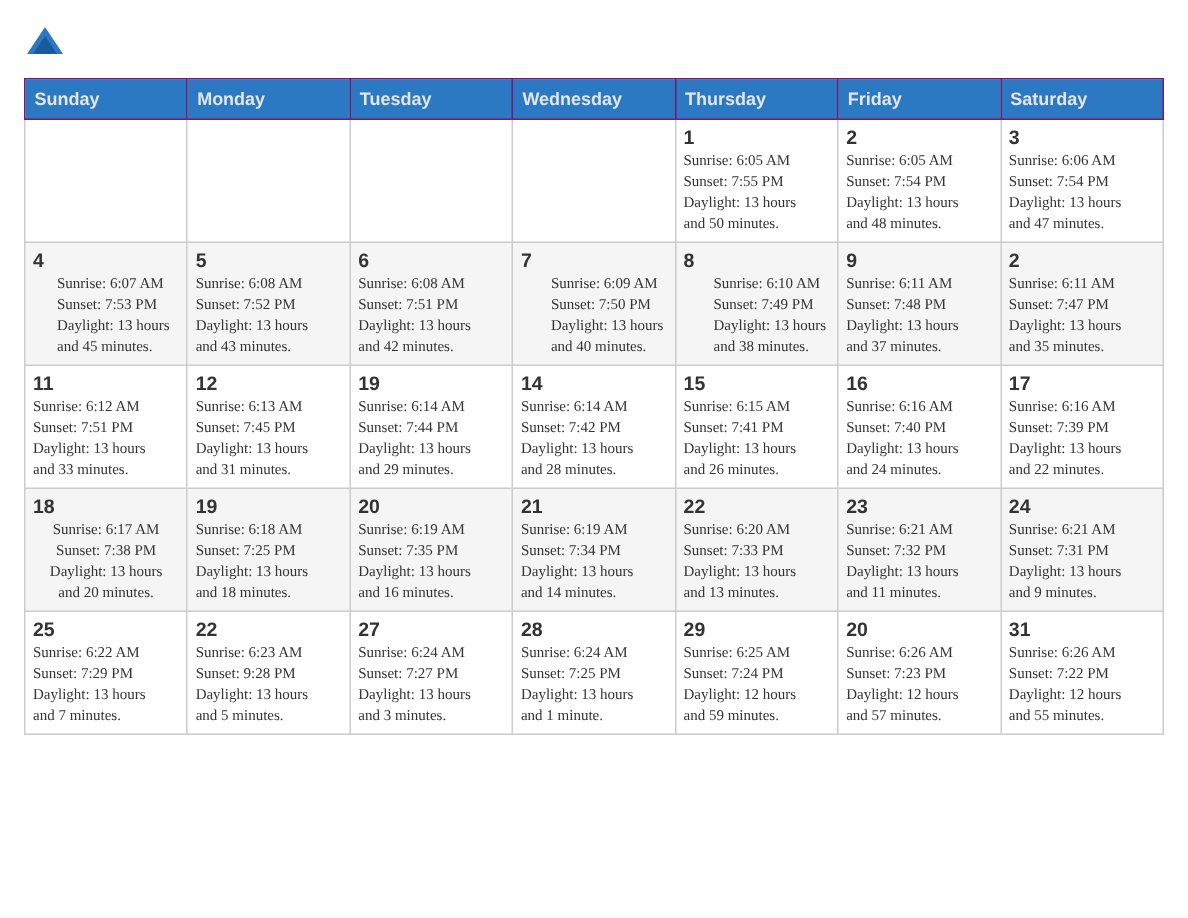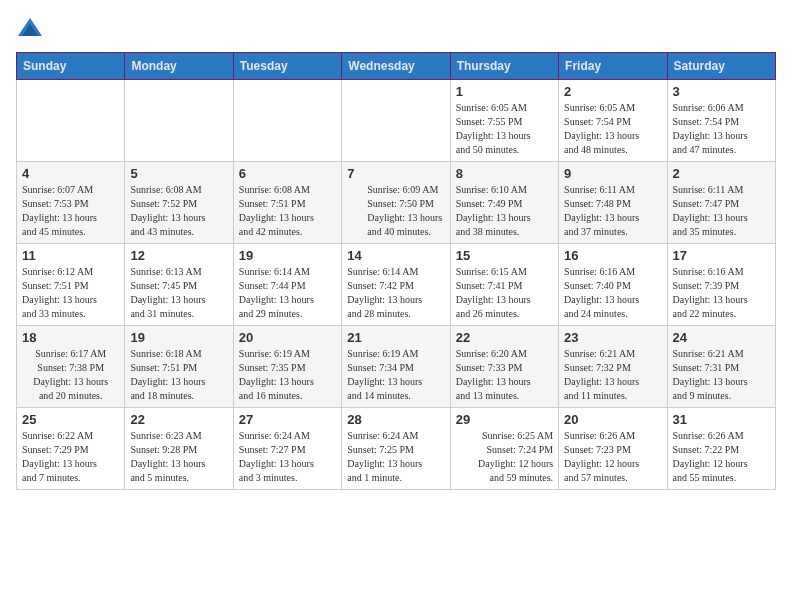--- a/index.html
+++ b/index.html
@@ -141,21 +141,21 @@
           <span class="day-number">3</span>
           <div class="day-info" style="white-space: pre-line;">Sunrise: 6:06 AM
 Sunset: 7:54 PM
 Daylight: 13 hours
 and 47 minutes.</div>
         </td>
       </tr>
       <tr>
         <td>
           <span class="day-number">4</span>
-          <div class="day-info" style="white-space: pre-line;">Sunrise: 6:07 AM
+          <div class="day-info" style="white-space: pre-line; margin-left: 16px;">Sunrise: 6:07 AM
 Sunset: 7:53 PM
 Daylight: 13 hours
 and 45 minutes.</div>
         </td>
         <td>
           <span class="day-number">5</span>
           <div class="day-info" style="white-space: pre-line;">Sunrise: 6:08 AM
 Sunset: 7:52 PM
 Daylight: 13 hours
 and 43 minutes.</div>
@@ -169,21 +169,21 @@
         </td>
         <td>
           <span class="day-number">7</span>
           <div class="day-info" style="white-space: pre-line; margin-left: 20px;">Sunrise: 6:09 AM
 Sunset: 7:50 PM
 Daylight: 13 hours
 and 40 minutes.</div>
         </td>
         <td>
           <span class="day-number">8</span>
-          <div class="day-info" style="white-space: pre-line;">Sunrise: 6:10 AM
+          <div class="day-info" style="white-space: pre-line; margin-left: 20px;">Sunrise: 6:10 AM
 Sunset: 7:49 PM
 Daylight: 13 hours
 and 38 minutes.</div>
         </td>
         <td>
           <span class="day-number">9</span>
           <div class="day-info" style="white-space: pre-line;">Sunrise: 6:11 AM
 Sunset: 7:48 PM
 Daylight: 13 hours
 and 37 minutes.</div>
@@ -251,21 +251,21 @@
         <td>
           <span class="day-number">18</span>
           <div class="day-info" style="white-space: pre-line; text-align: center;">Sunrise: 6:17 AM
 Sunset: 7:38 PM
 Daylight: 13 hours
 and 20 minutes.</div>
         </td>
         <td>
           <span class="day-number">19</span>
           <div class="day-info" style="white-space: pre-line;">Sunrise: 6:18 AM
-Sunset: 7:51 PM
+Sunset: 7:25 PM
 Daylight: 13 hours
 and 18 minutes.</div>
         </td>
         <td>
           <span class="day-number">20</span>
           <div class="day-info" style="white-space: pre-line;">Sunrise: 6:19 AM
 Sunset: 7:35 PM
 Daylight: 13 hours
 and 16 minutes.</div>
         </td>
@@ -322,21 +322,21 @@
         </td>
         <td>
           <span class="day-number">28</span>
           <div class="day-info" style="white-space: pre-line;">Sunrise: 6:24 AM
 Sunset: 7:25 PM
 Daylight: 13 hours
 and 1 minute.</div>
         </td>
         <td>
           <span class="day-number">29</span>
-          <div class="day-info" style="white-space: pre-line; text-align: right;">Sunrise: 6:25 AM
+          <div class="day-info" style="white-space: pre-line;">Sunrise: 6:25 AM
 Sunset: 7:24 PM
 Daylight: 12 hours
 and 59 minutes.</div>
         </td>
         <td>
           <span class="day-number">20</span>
           <div class="day-info" style="white-space: pre-line;">Sunrise: 6:26 AM
 Sunset: 7:23 PM
 Daylight: 12 hours
 and 57 minutes.</div>

